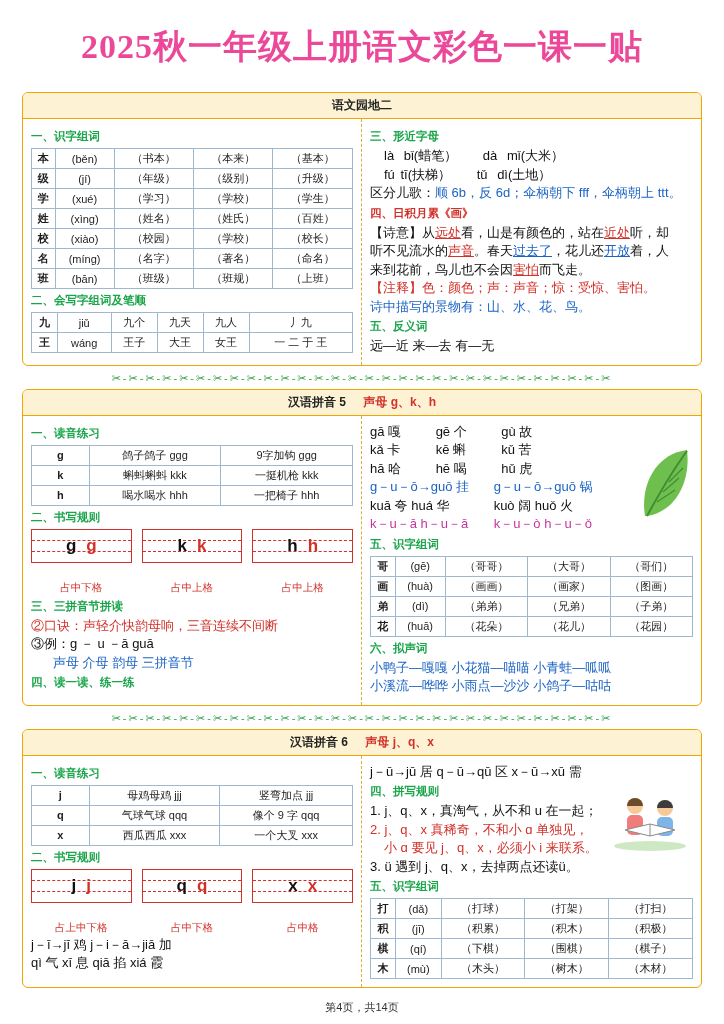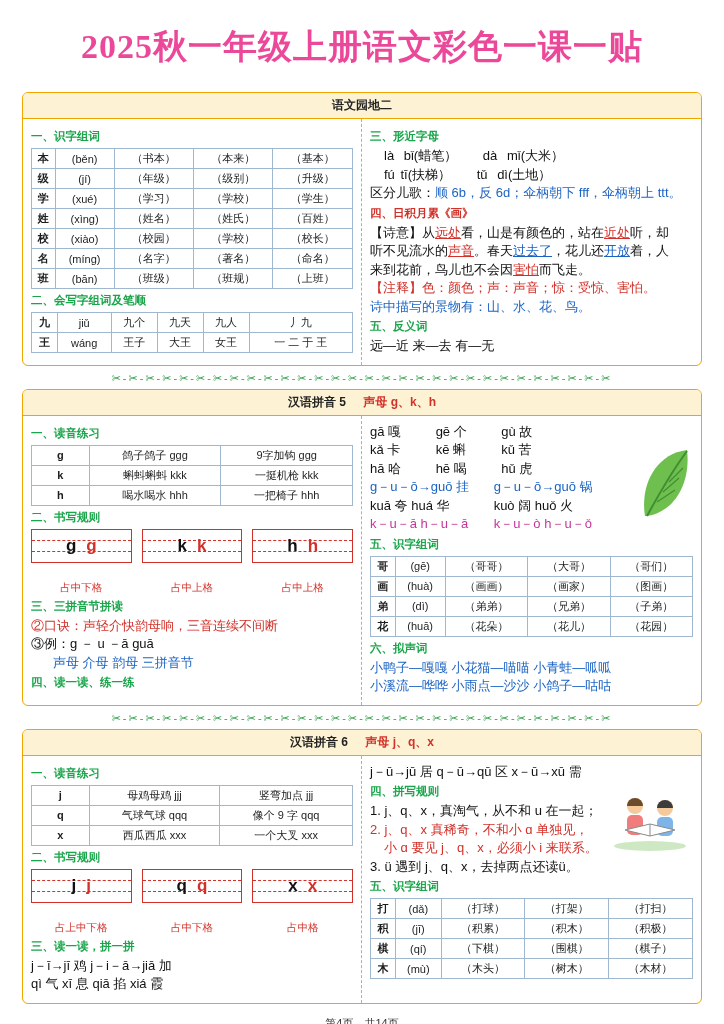--- a/index.html
+++ b/index.html
@@ -429,21 +429,20 @@
             <span class="k1">x</span>
             <span class="k2 r">x</span>
           </div>
         </div>
         <div class="write-labels">
           <div>占上中下格</div>
           <div>占中下格</div>
           <div>占中格</div>
         </div>
 
-        <div class="sec-title">三、读一读，拼一拼</div>
         <div class="line">j－ī→jī 鸡        j－i－ā→jiā 加</div>
         <div class="line">qì 气  xī 息      qiā 掐  xiá 霞</div>
       </div>
 
       <div class="col col-right">
         <svg class="deco kids-img" viewBox="0 0 86 62">
           <ellipse cx="43" cy="56" rx="36" ry="5" fill="#cfe8c4"></ellipse>
           <circle cx="28" cy="16" r="8" fill="#f6c99b"></circle>
           <path d="M20 16 a8 8 0 0 1 16 0 z" fill="#6b4b2a"></path>
           <rect x="20" y="25" width="16" height="20" rx="5" fill="#f07c7c"></rect>

